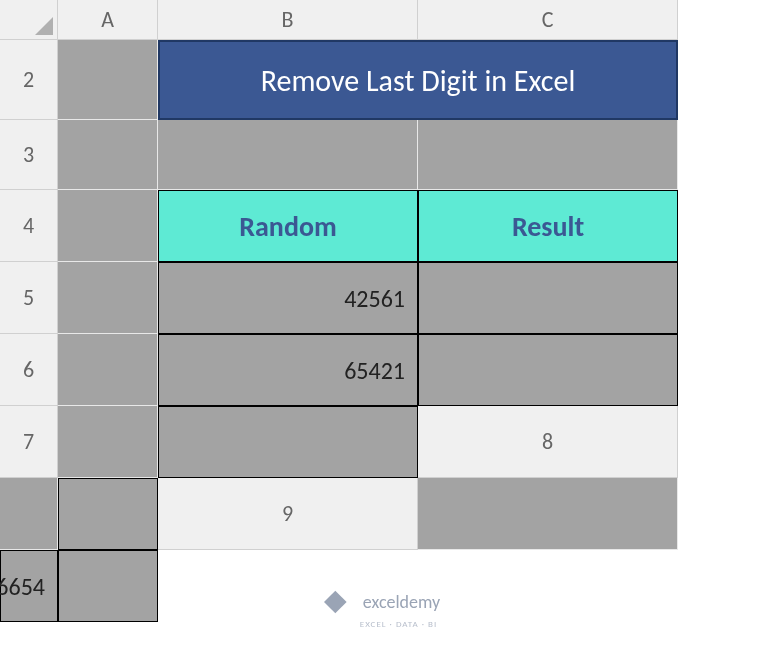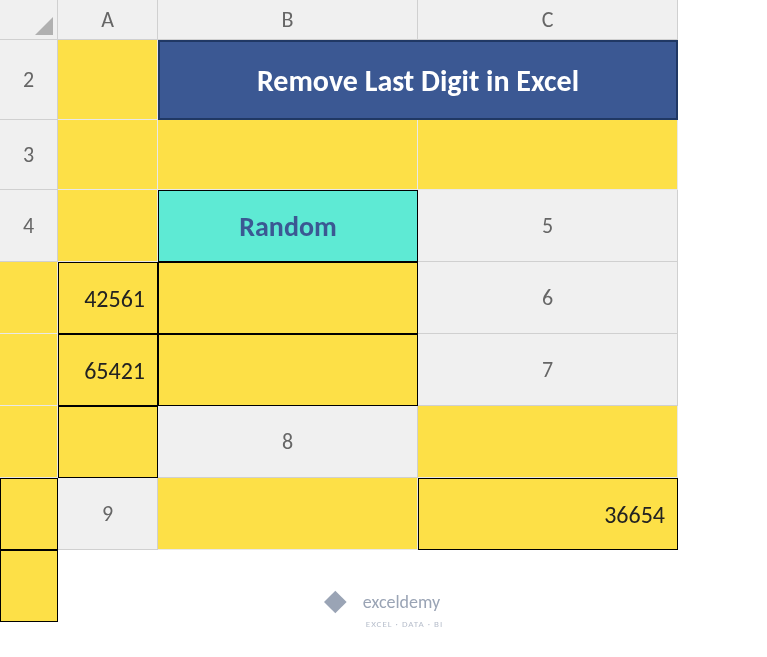--- a/index.html
+++ b/index.html
@@ -58,27 +58,27 @@
       font-size: 22px;
     }
     .cell {
       border-right: 1px solid #e8e8e8;
       border-bottom: 1px solid #e8e8e8;
       display: flex;
       align-items: center;
       padding: 0 10px;
       font-size: 24px;
       color: #222;
-      background: #fde047;
+      background: #a3a3a3;
     }
     .title-cell {
       grid-column: 3 / 5;
       background: #3b5893;
       color: #ffffff;
-      font-weight: bold;
+      font-weight: normal;
       font-size: 30px;
       justify-content: center;
       border: 2px solid #203864;
     }
     .table-header {
       background: #5eead4;
       color: #3b5893;
       font-weight: bold;
       font-size: 28px;
       justify-content: center;
@@ -111,21 +111,21 @@
       transform: rotate(45deg);
     }
     .watermark-sub {
       position: absolute;
       bottom: 28px;
       left: 50%;
       transform: translateX(-50%);
       color: #b8bfcc;
       font-size: 9px;
       letter-spacing: 1px;
-      margin-left: 21px;
+      margin-left: 15px;
     }
   </style>
 </head>
 <body>
 
 <div class="spreadsheet">
 
   <div class="corner"></div>
   <div class="col-header">A</div>
   <div class="col-header">B</div>
@@ -136,20 +136,21 @@
   <div class="cell title-cell">Remove Last Digit in Excel</div>
 
   <div class="row-header">3</div>
   <div class="cell"></div>
   <div class="cell"></div>
   <div class="cell"></div>
 
   <div class="row-header">4</div>
   <div class="cell"></div>
   <div class="cell table-header">Random</div>
+  <div class="cell table-header">Result</div>
 
   <div class="row-header">5</div>
   <div class="cell"></div>
   <div class="cell table-cell">42561</div>
   <div class="cell table-cell-empty"></div>
 
   <div class="row-header">6</div>
   <div class="cell"></div>
   <div class="cell table-cell">65421</div>
   <div class="cell table-cell-empty"></div>

